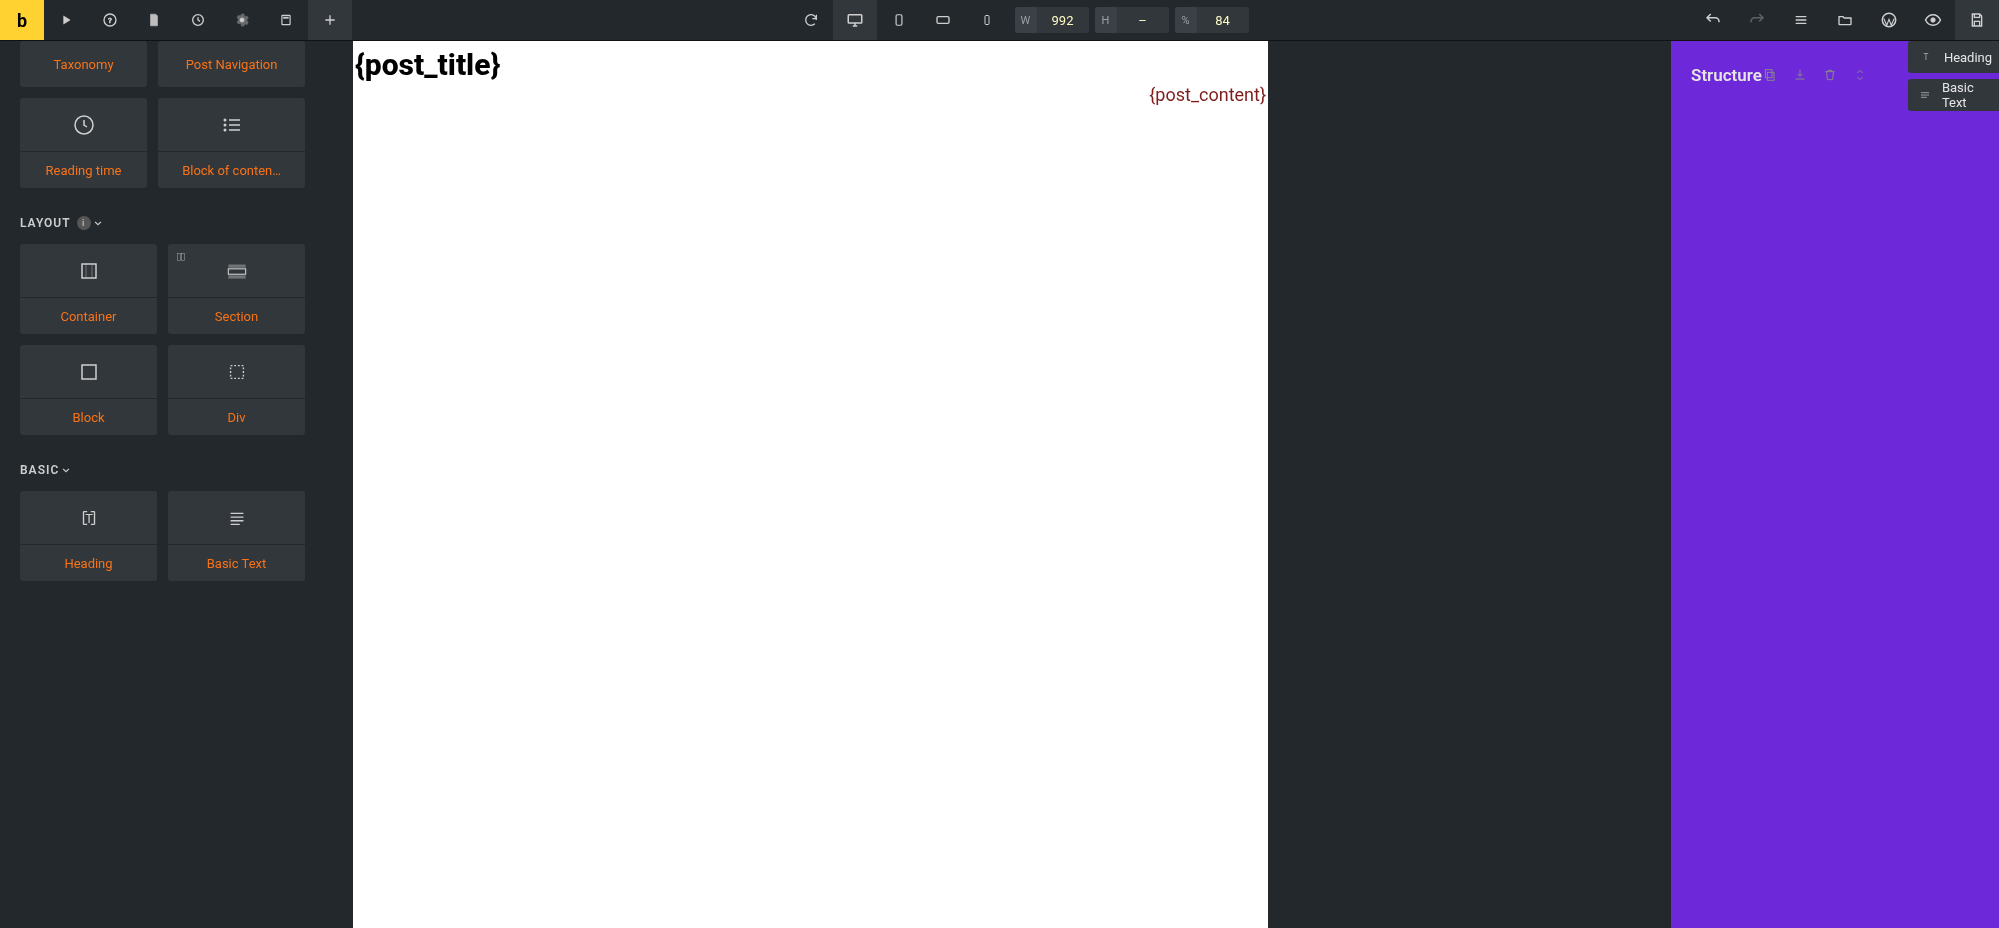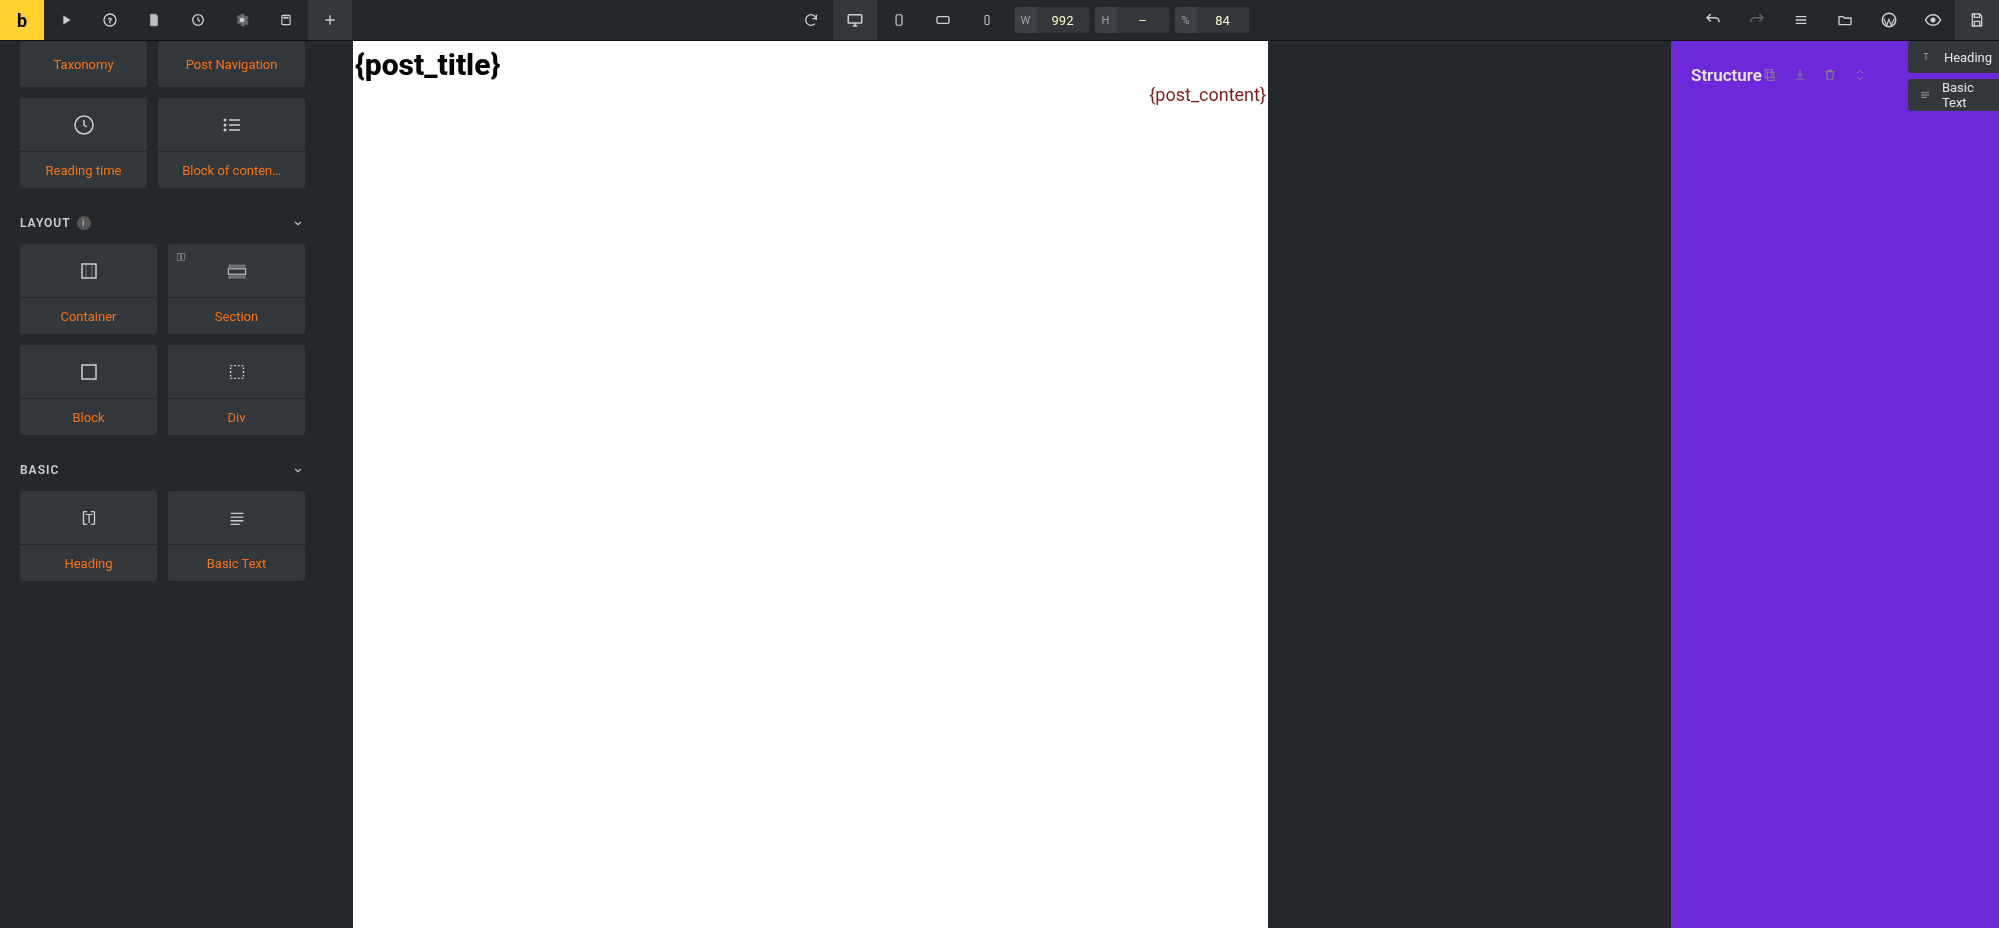--- a/index.html
+++ b/index.html
@@ -32,21 +32,21 @@
 
 
 .grid2 { display: grid; grid-template-columns: 1fr 1fr; gap: 11px; }
 .el-card { background: #32373c; border-radius: 3px; display:flex; flex-direction:column; cursor:grab; position:relative; }
 .el-icon { height: 54px; display:flex; align-items:center; justify-content:center; color:#cfcfcf; border-bottom:1px solid #23282d; }
 .el-label { height: 36px; display:flex; align-items:center; justify-content:center; font-size:13px; color:#f97316; white-space:nowrap; overflow:hidden; text-overflow:ellipsis; padding:0 24px; }
 .el-card.short { height: 46px; }
 .el-card.short .el-label { height:46px; }
 .el-pin { position:absolute; top:6px; left:6px; color:#9aa0a6; }
 
-.section-hdr { display:flex; align-items:center; justify-content:space-between; margin: 28px 0 14px 0; cursor:pointer;}
+.section-hdr { display:flex; align-items:center; justify-content:flex-start; margin: 28px 0 14px 0; cursor:pointer;}
 .section-hdr .title { font-size: 12px; letter-spacing: 1px; color:#cfcfcf; font-weight:600; display:flex; align-items:center; gap:6px;}
 .section-hdr .title .info { width:14px;height:14px; border-radius:50%; background:#555; display:inline-flex;align-items:center;justify-content:center;font-size:9px;color:#bbb;}
 .section-hdr .chev { color:#cfcfcf; }
 
 
 .struct-hdr { height: 68px; display:flex; align-items:center; justify-content:space-between; padding: 0 20px; }
 .struct-hdr .title { font-size:17px; font-weight:600; color:#e5e5e5; }
 .struct-hdr .acts { display:flex; gap:14px; color:#888; }
 .struct-list { padding: 0 20px; display:flex; flex-direction:column; gap:6px; }
 .struct-row { height: 32px; background:#32373c; border-radius:3px; display:flex; align-items:center; padding:0 10px; gap:10px; font-size:13px; color:#e5e5e5; cursor:pointer;}

